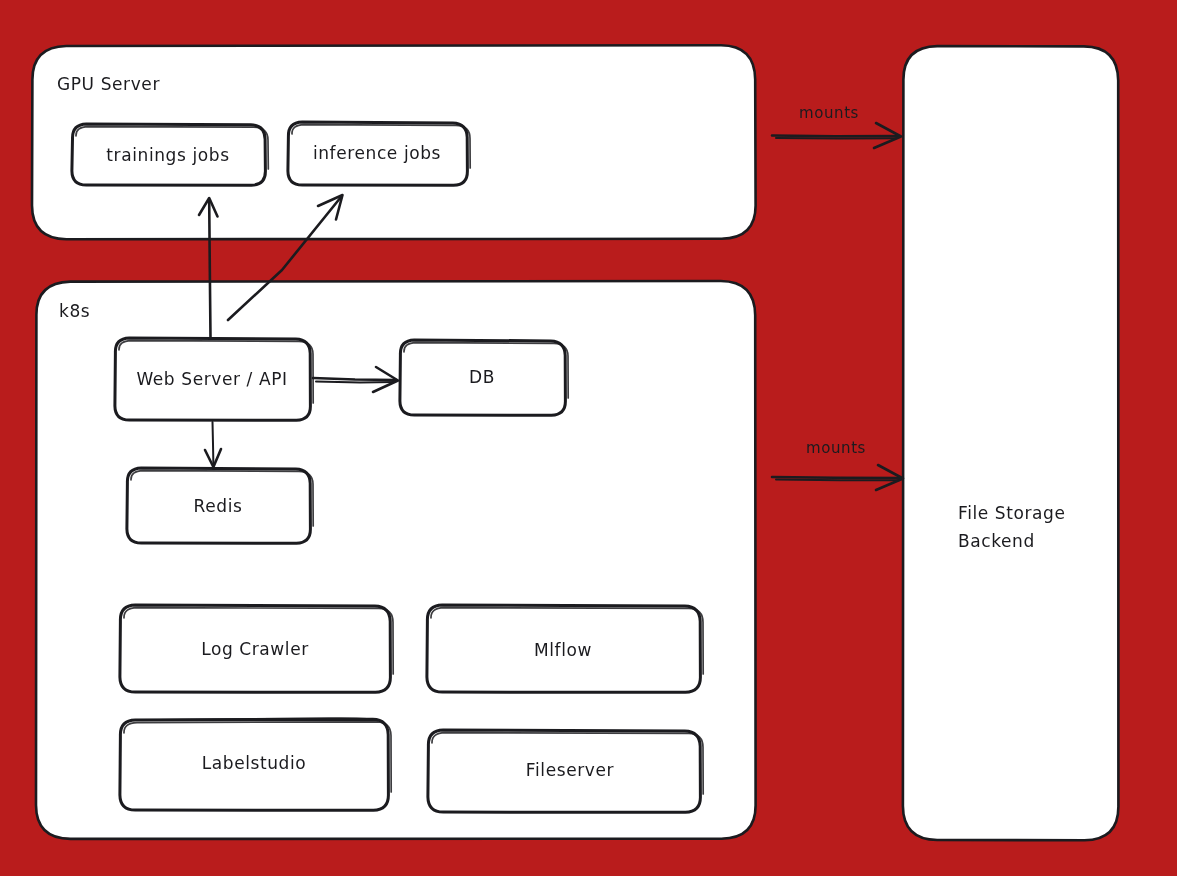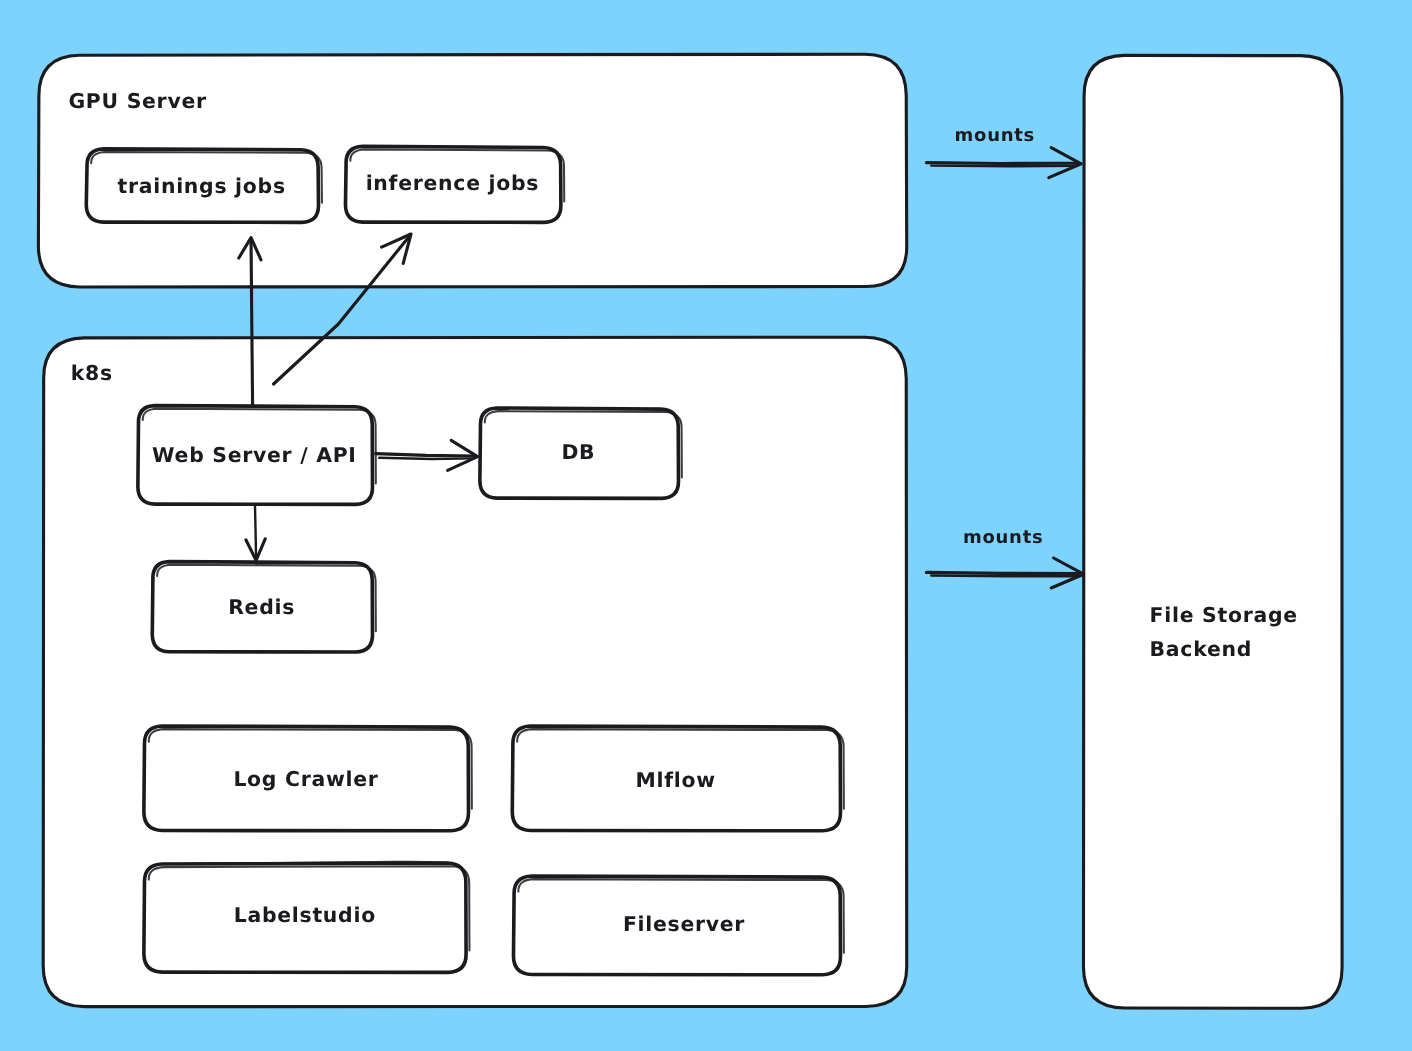--- a/index.html
+++ b/index.html
@@ -11,22 +11,21 @@
   body {
     width: 1177px;
     height: 876px;
     overflow: hidden;
     font-family: "DejaVu Sans", sans-serif;
   }
   #diagram-root {
     position: relative;
     width: 1177px;
     height: 876px;
-    background: #7dd3fc;
-    font-weight: bold;
+    background: #b91c1c;
   }
   svg#diagram-canvas {
     position: absolute;
     top: 0;
     left: 0;
     width: 1177px;
     height: 876px;
     display: block;
   }
   .sketch-stroke {

